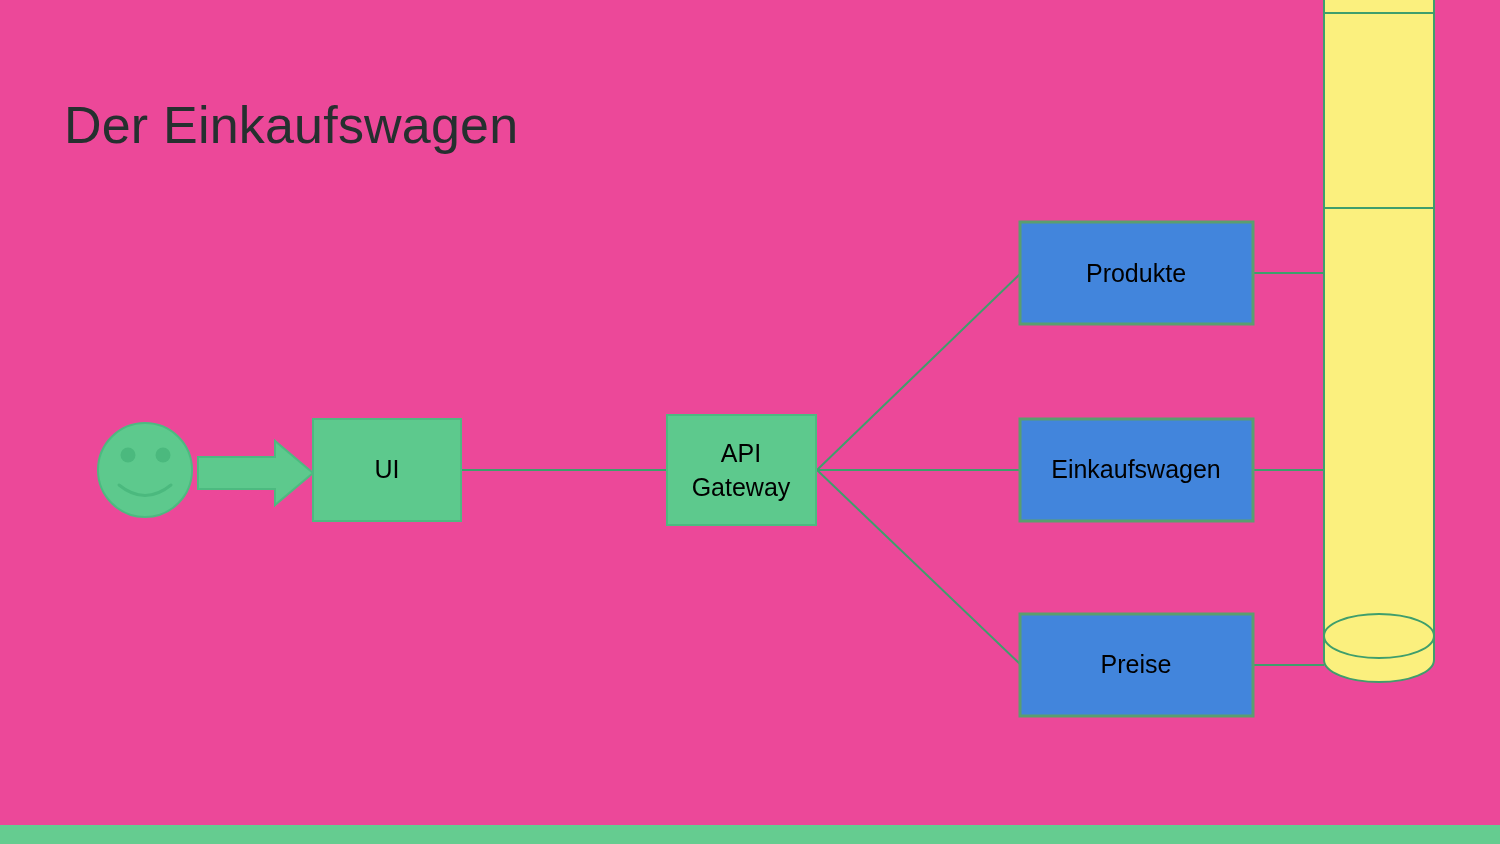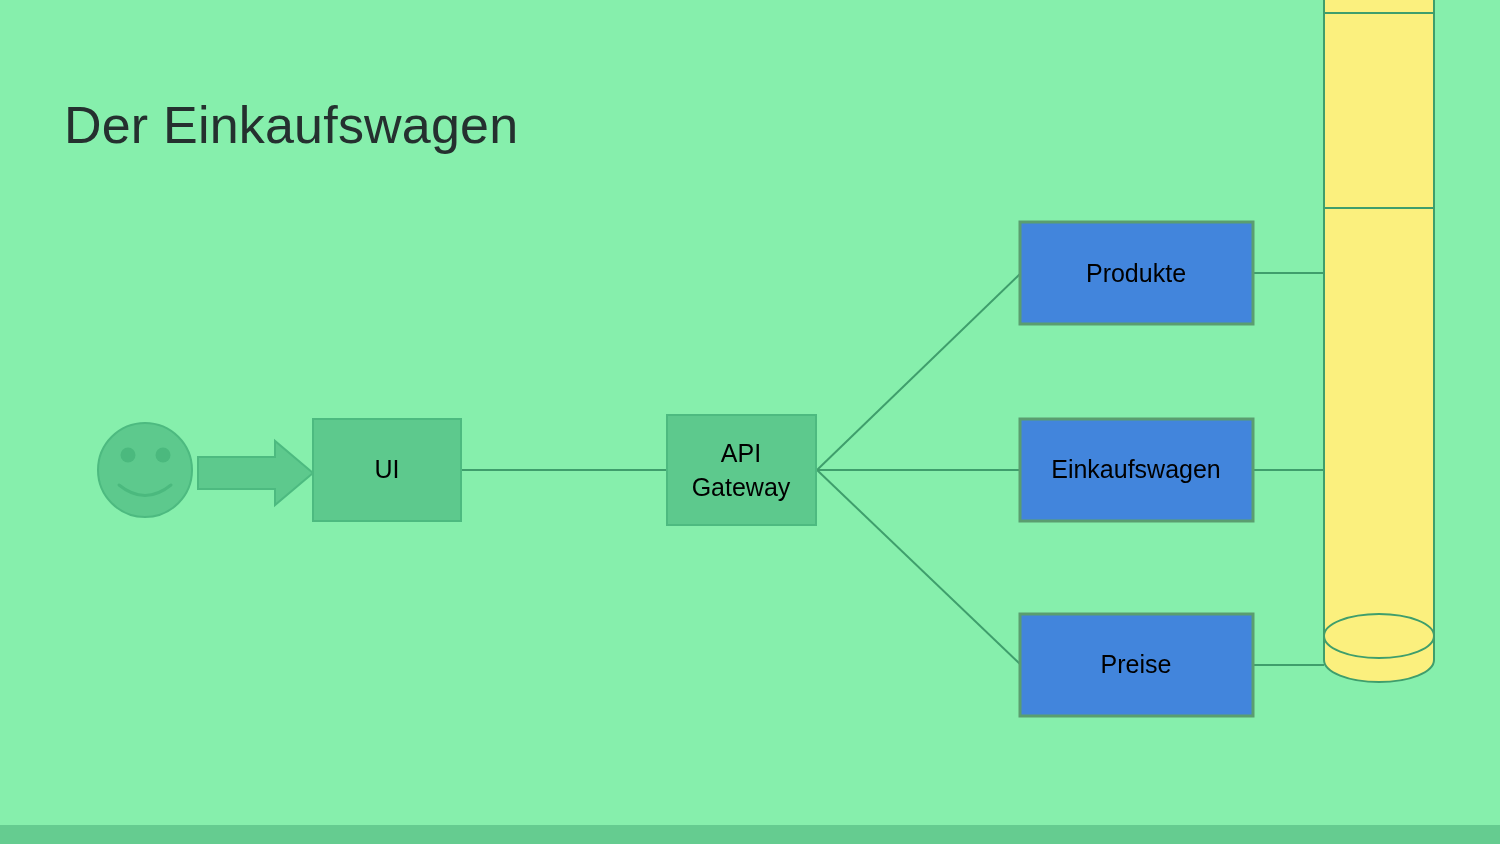--- a/index.html
+++ b/index.html
@@ -47,21 +47,21 @@
     left: 0;
     top: 825px;
     width: 1500px;
     height: 19px;
     background: #65cc90;
   }
 </style>
 </head>
 <body>
 
-<div id="slide" style="background: #86efac;">
+<div id="slide" style="background: #ec4899;">
 
   <div id="slide-title" style="color: rgb(37, 48, 47);">Der Einkaufswagen</div>
 
   <svg id="diagram-svg" viewBox="0 0 1500 844" xmlns="http://www.w3.org/2000/svg">
 
     <g stroke="#3f9e6c">
       <line x1="461" y1="470" x2="668" y2="470" stroke="#3f9e6c" stroke-width="2"></line>
 
       <line x1="817" y1="470" x2="1021" y2="273" stroke="#3f9e6c" stroke-width="2"></line>
 

